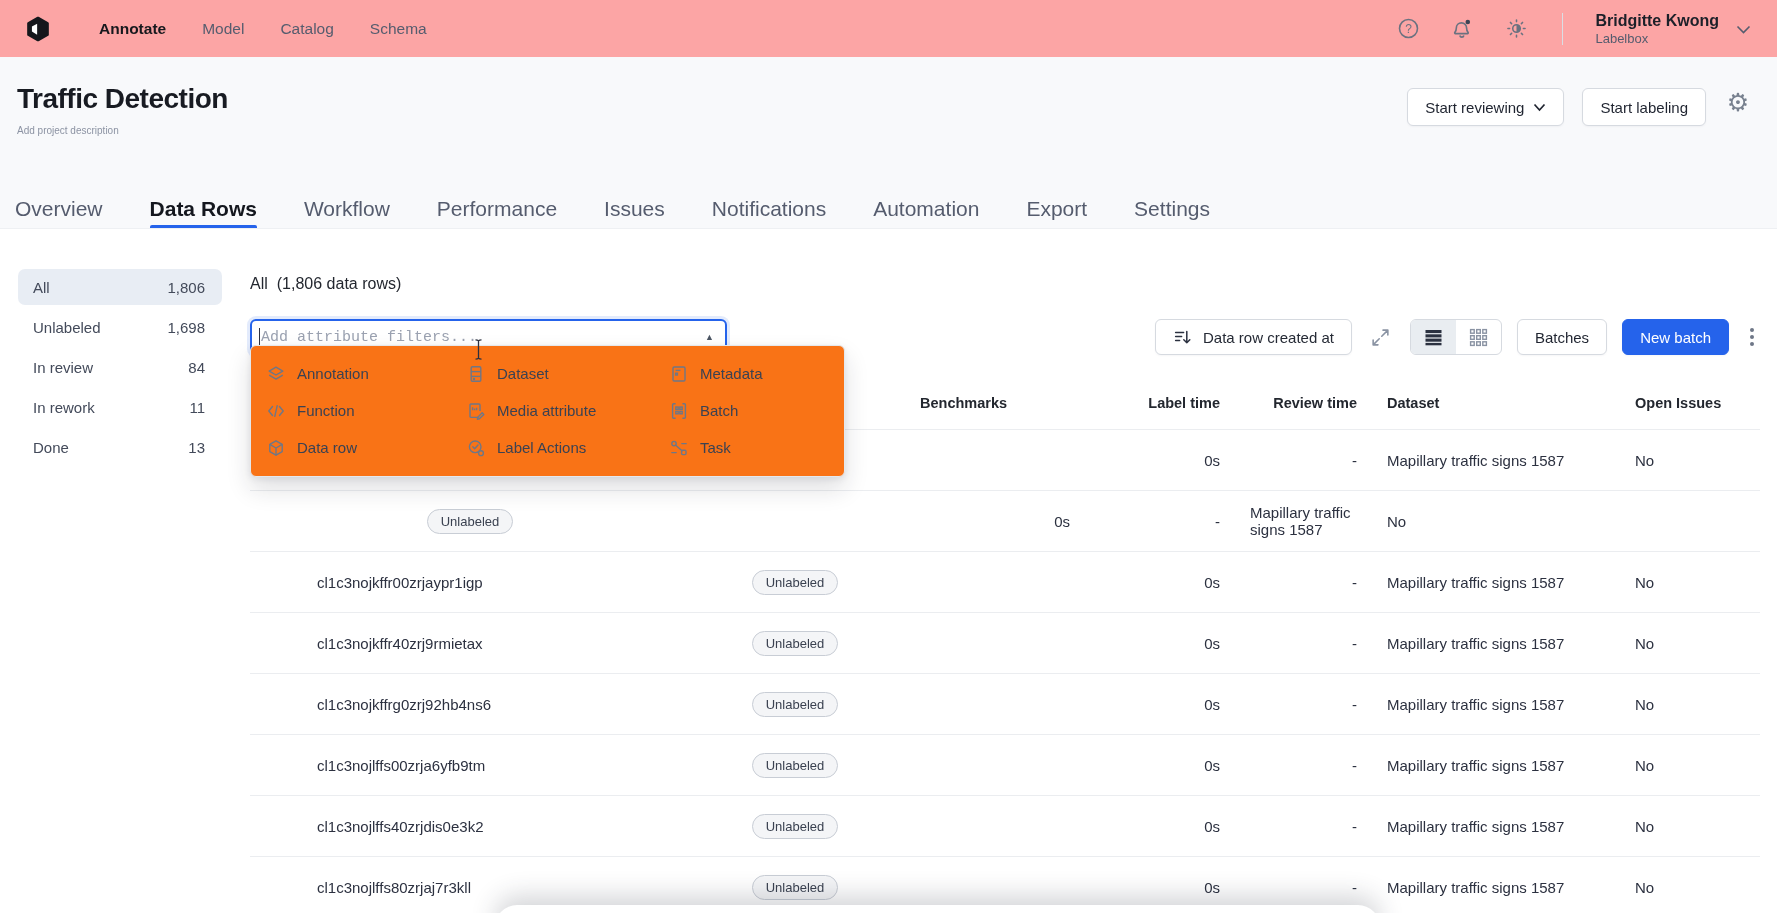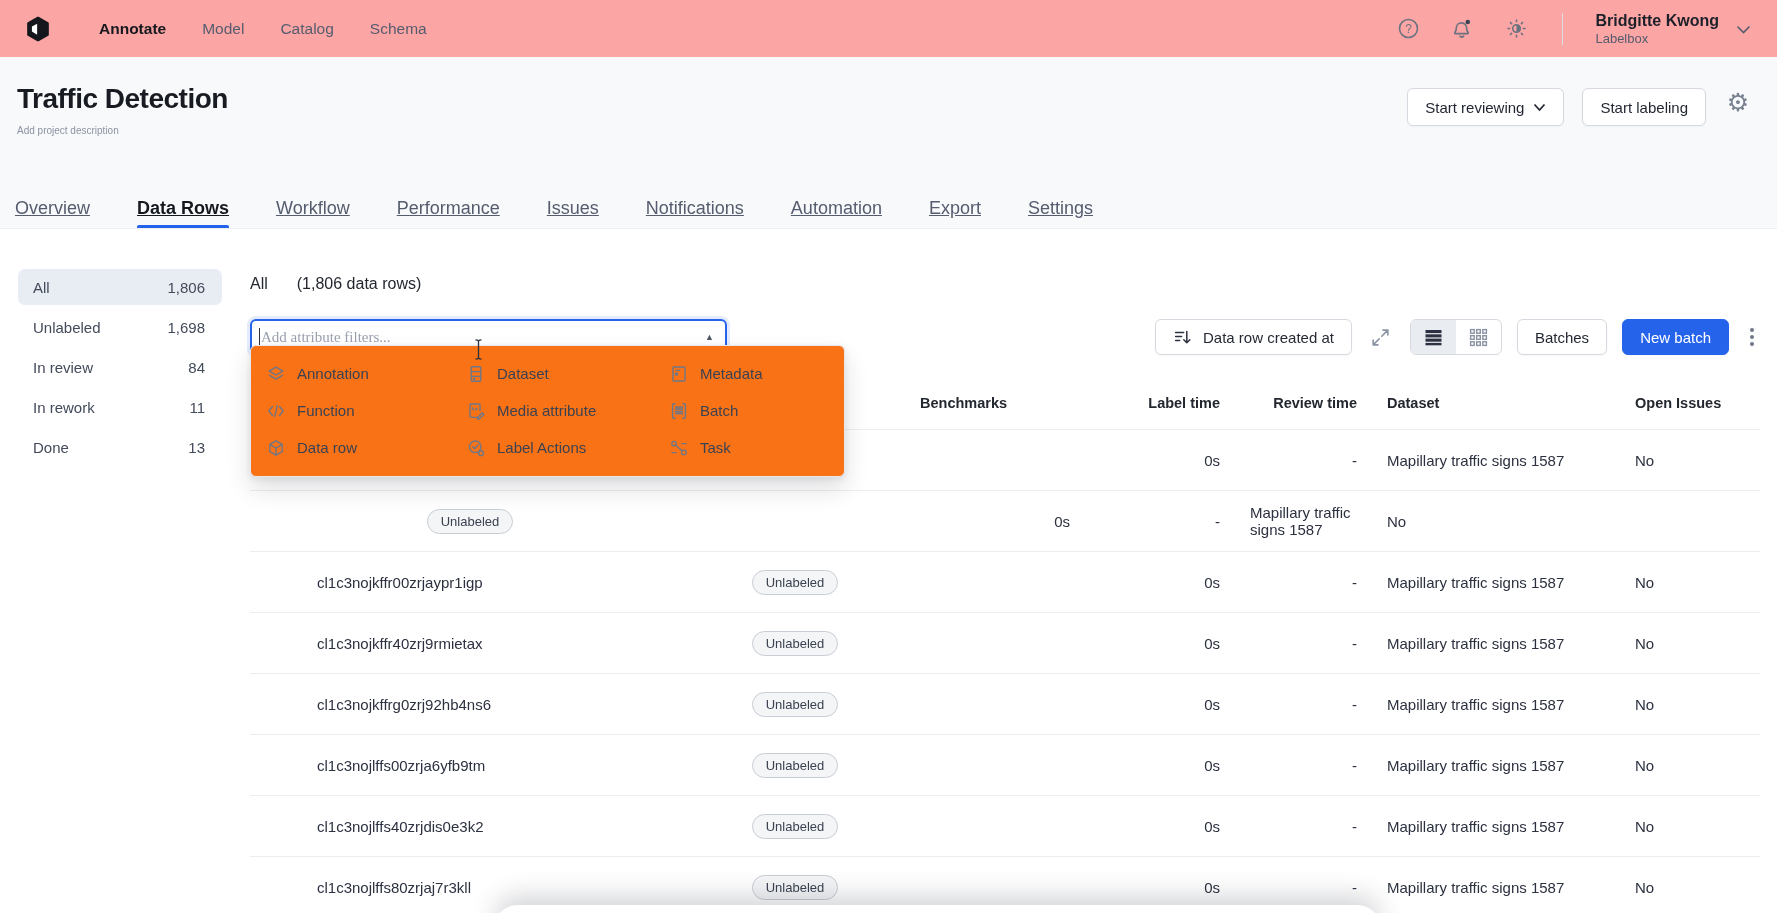--- a/index.html
+++ b/index.html
@@ -24,37 +24,37 @@
   
   .page-head { position:relative; background:#f8f9fb; padding:26px 25px 0 17px; height:132px; }
   .page-title { font-size:28px; font-weight:600; letter-spacing:-0.5px; color:#181b22; }
   .page-desc { margin-top:10px; font-size:10px; color:#8c93a3; cursor:text; }
   .head-actions { position:absolute; right:25px; top:31px; display:flex; align-items:flex-start; gap:18px; }
   .btn { font-family:inherit; font-size:15px; color:#1f2430; background:#fff; border:1px solid var(--border,#d6dae0); border-radius:6px; height:38px; padding:0 17px; display:flex; align-items:center; gap:9px; cursor:pointer; box-shadow:0 1px 2px rgba(20,25,40,.04); }
   .btn-primary { background:var(--accent,#2563eb); border-color:var(--accent,#2563eb); color:#fff; }
 
   
   .tabs { background:#f8f9fb; display:flex; gap:47px; padding:0 0 0 15px; height:40px; align-items:center; border-bottom:1px solid #eef0f3; }
-  .tab { position:relative; height:100%; display:flex; align-items:center; font-size:18px; color:var(--text_secondary,#555c6e); cursor:pointer;text-decoration:underline; }
+  .tab { position:relative; height:100%; display:flex; align-items:center; font-size:21px; color:var(--text_secondary,#555c6e); cursor:pointer; }
   .tab.selected { color:#14171e; font-weight:700; }
   .tab.selected::after { content:""; position:absolute; left:0; right:0; bottom:0; height:3px; background:var(--accent,#2563eb); border-radius:2px 2px 0 0; }
 
   
   .content { display:flex; align-items:flex-start; }
   .status-sidebar { width:204px; margin:40px 28px 0 18px; flex:none; }
   .side-item { display:flex; justify-content:space-between; align-items:center; height:36px; padding:0 17px 0 15px; border-radius:7px; margin-bottom:4px; font-size:15px; color:#434a5a; cursor:pointer; }
   .side-item.selected { background:var(--selected_bg,#e8edf4); }
   .main { flex:1; min-width:0; padding-right:17px; }
 
   .summary { margin-top:46px; font-size:16px; color:#23272f; }
-  .summary .sfx { margin-left:29px; }
+  .summary .sfx { margin-left:9px; }
 
   .toolbar { margin-top:26px; display:flex; align-items:center; }
   .filter-wrap { position:relative; width:477px; flex:none; }
-  .filter-input { width:477px; height:36px; border:2px solid var(--accent,#2563eb); border-radius:6px; padding:0 34px 0 9px; font-family:Liberation Serif, serif; font-size:15px; color:#2b3040; background:#fff; outline:none; box-shadow:0 0 0 3px rgba(37,99,235,.13); }
+  .filter-input { width:477px; height:36px; border:2px solid var(--accent,#2563eb); border-radius:6px; padding:0 34px 0 9px; font-family:Liberation Mono, monospace; font-size:15px; color:#2b3040; background:#fff; outline:none; box-shadow:0 0 0 3px rgba(37,99,235,.13); }
   .filter-input::placeholder { color:var(--text_muted,#9aa1b0); }
   .caret-bar { position:absolute; left:9px; top:9px; width:1px; height:18px; background:#2b3040; }
   .caret-up { position:absolute; right:13px; top:13px; font-size:9px; color:#4b5563; pointer-events:none; }
   .ibeam-cursor { position:absolute; left:222px; top:19px; z-index:70; pointer-events:none; }
 
   .filter-menu { position:absolute; left:0; top:26px; width:595px; background:#f97316; border:1px solid #e5e8ec; border-radius:6px; box-shadow:0 12px 24px rgba(25,30,45,.14), 0 2px 6px rgba(25,30,45,.08); padding:9px 0 10px 15px; display:grid; grid-template-columns:200px 203px 162px; z-index:50; }
   .menu-item { display:flex; align-items:center; gap:11px; height:37px; font-size:15px; color:#3b4252; cursor:pointer; }
   .mi-icon { display:flex; width:20px; justify-content:center; }
 
   .toolbar-right { margin-left:auto; display:flex; align-items:center; gap:15px; }

